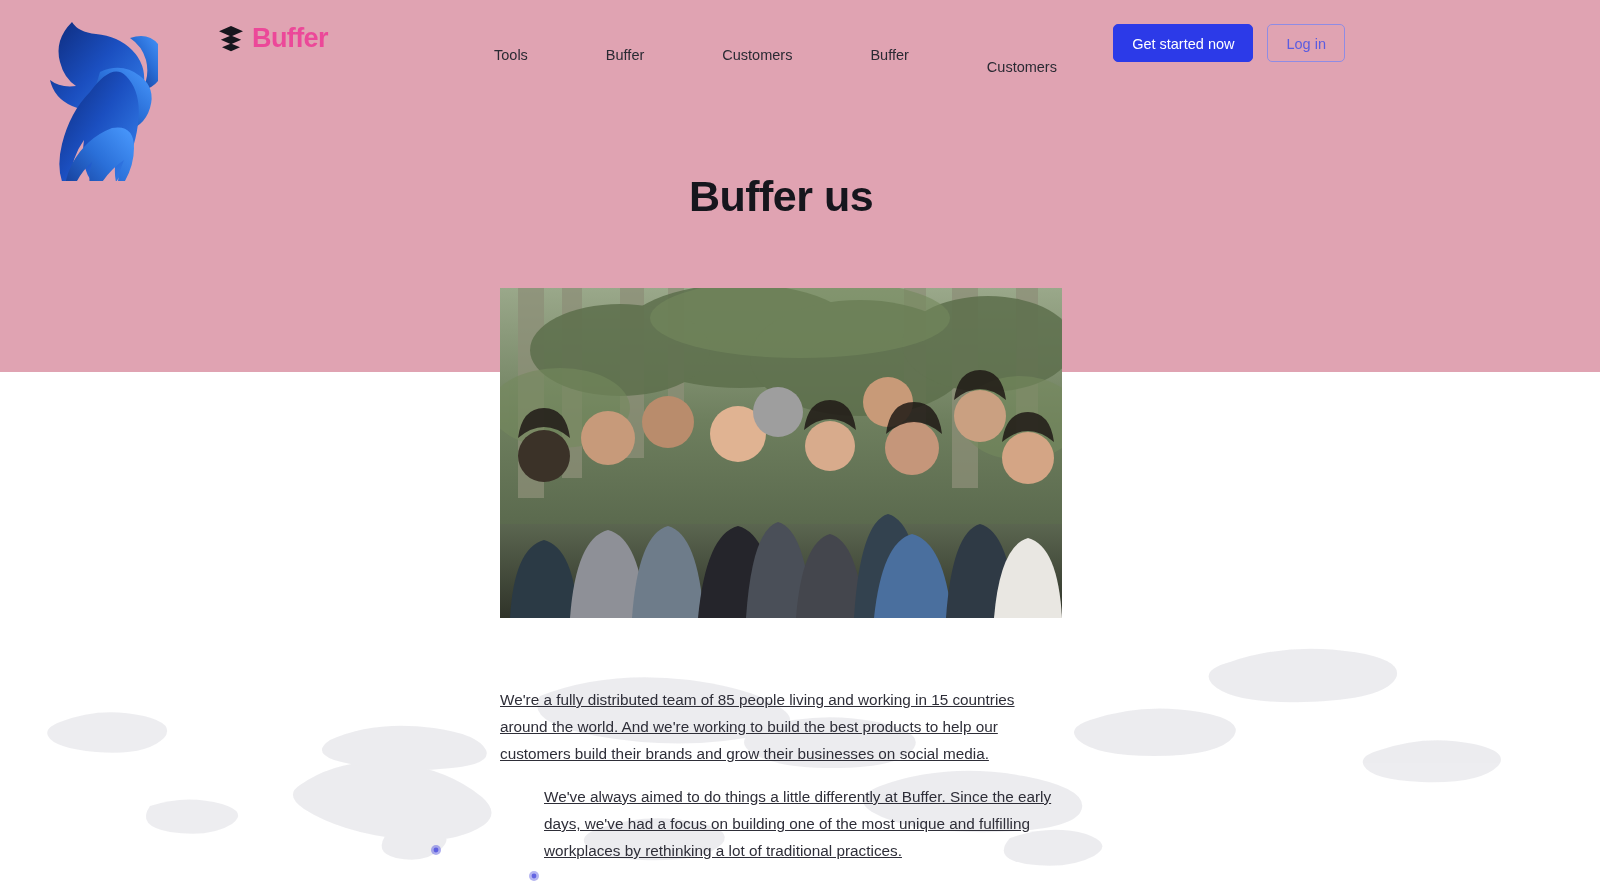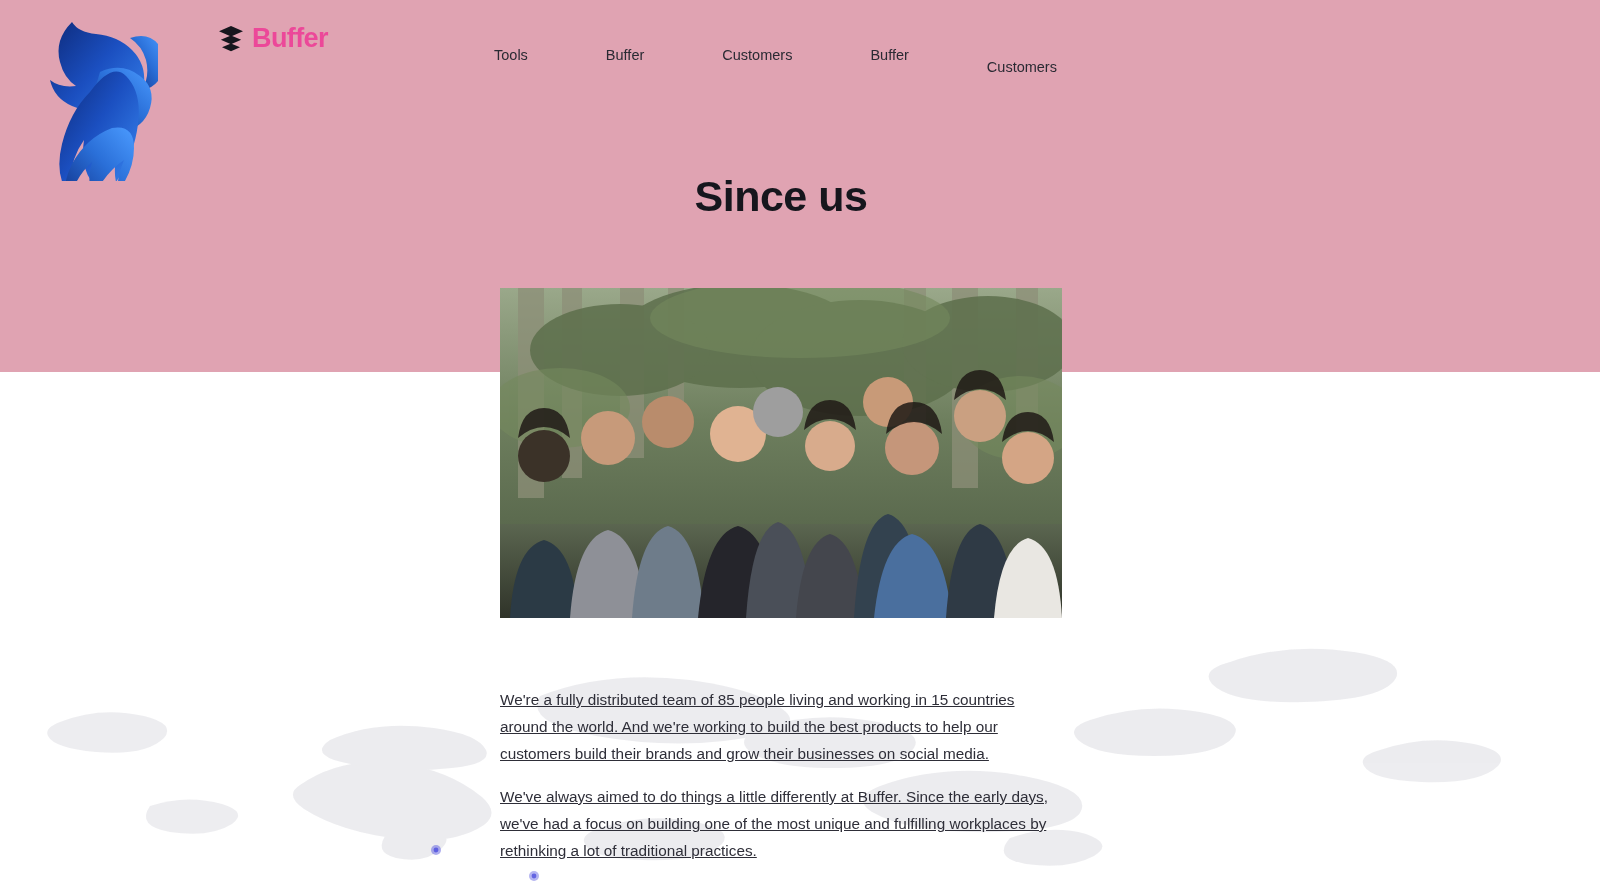--- a/index.html
+++ b/index.html
@@ -173,21 +173,21 @@
     top: 686px;
     width: 566px;
     z-index: 2;
   }
   .content p {
     font-size: 15.3px;
     line-height: 27px;
     color: #2e2e38;
     text-decoration: underline;
   }
-  .content p + p { margin-top: 16px; }
+  .content p + p { margin-top: 16px; margin-left: 44px; }
 </style>
 </head>
 <body>
 
 <div class="page">
 
   <div class="map-watermark">
     <svg width="1600" height="281" viewBox="0 0 1600 281" xmlns="http://www.w3.org/2000/svg">
       <g fill="#ececef" opacity="0.95">
         <path d="M300 185 q40-28 96-22 q52 6 86 34 q18 16 2 28 q-30 20 -84 14 q-60-7 -96-30 q-20-14 -4-24z"></path>
@@ -255,23 +255,27 @@
     </a>
 
     <nav class="nav-links">
       <a class="nav-link" href="#">Tools</a>
       <a class="nav-link" href="#">Buffer</a>
       <a class="nav-link" href="#">Customers</a>
       <a class="nav-link" href="#">Buffer</a>
       <a class="nav-link" href="#">Customers</a>
     </nav>
 
+    <div class="nav-actions">
+      <a class="btn btn-primary" href="#">Get started now</a>
+      <a class="btn btn-outline" href="#">Log in</a>
+    </div>
   </header>
 
-  <h1 class="hero-title">Since us</h1>
+  <h1 class="hero-title">Buffer us</h1>
 
   <figure class="hero-photo">
     <svg width="562" height="330" viewBox="0 0 562 330" xmlns="http://www.w3.org/2000/svg">
       <defs>
         <linearGradient id="foliage" x1="0" y1="0" x2="0" y2="1">
           <stop offset="0%" stop-color="#9aa88a"></stop>
           <stop offset="40%" stop-color="#6e7f5e"></stop>
           <stop offset="100%" stop-color="#4a5740"></stop>
         </linearGradient>
         <linearGradient id="ground" x1="0" y1="0" x2="0" y2="1">

